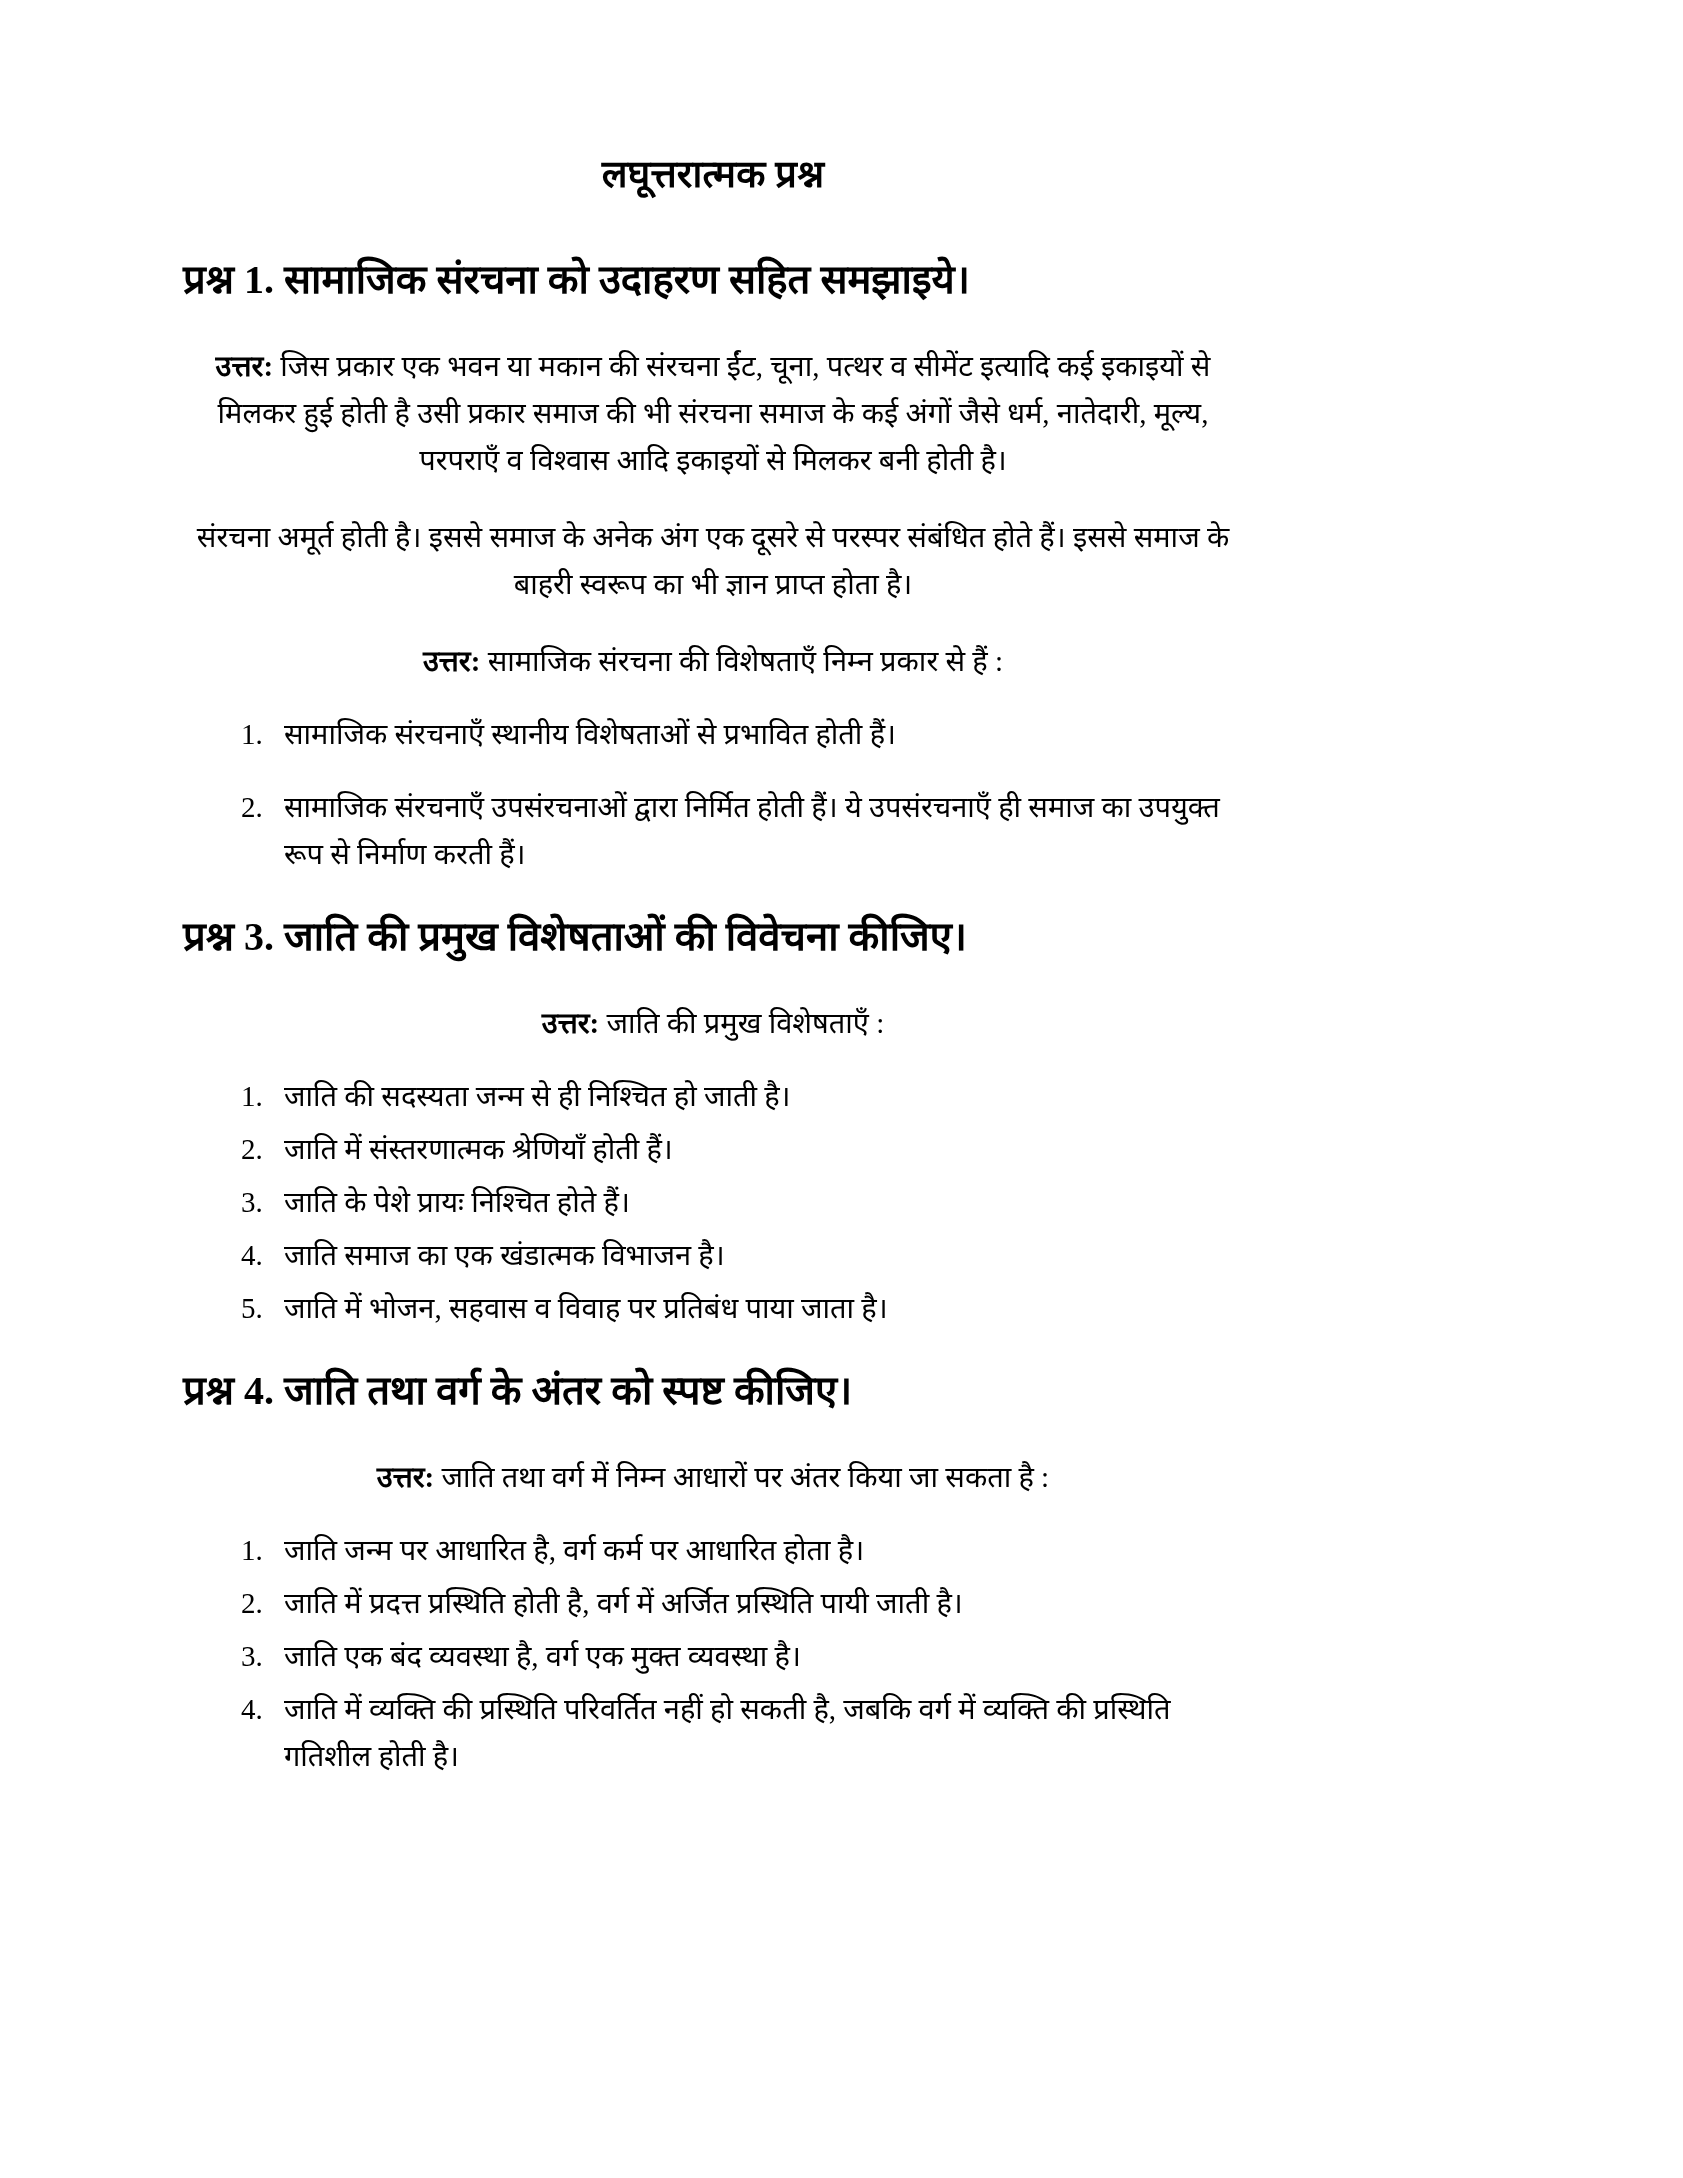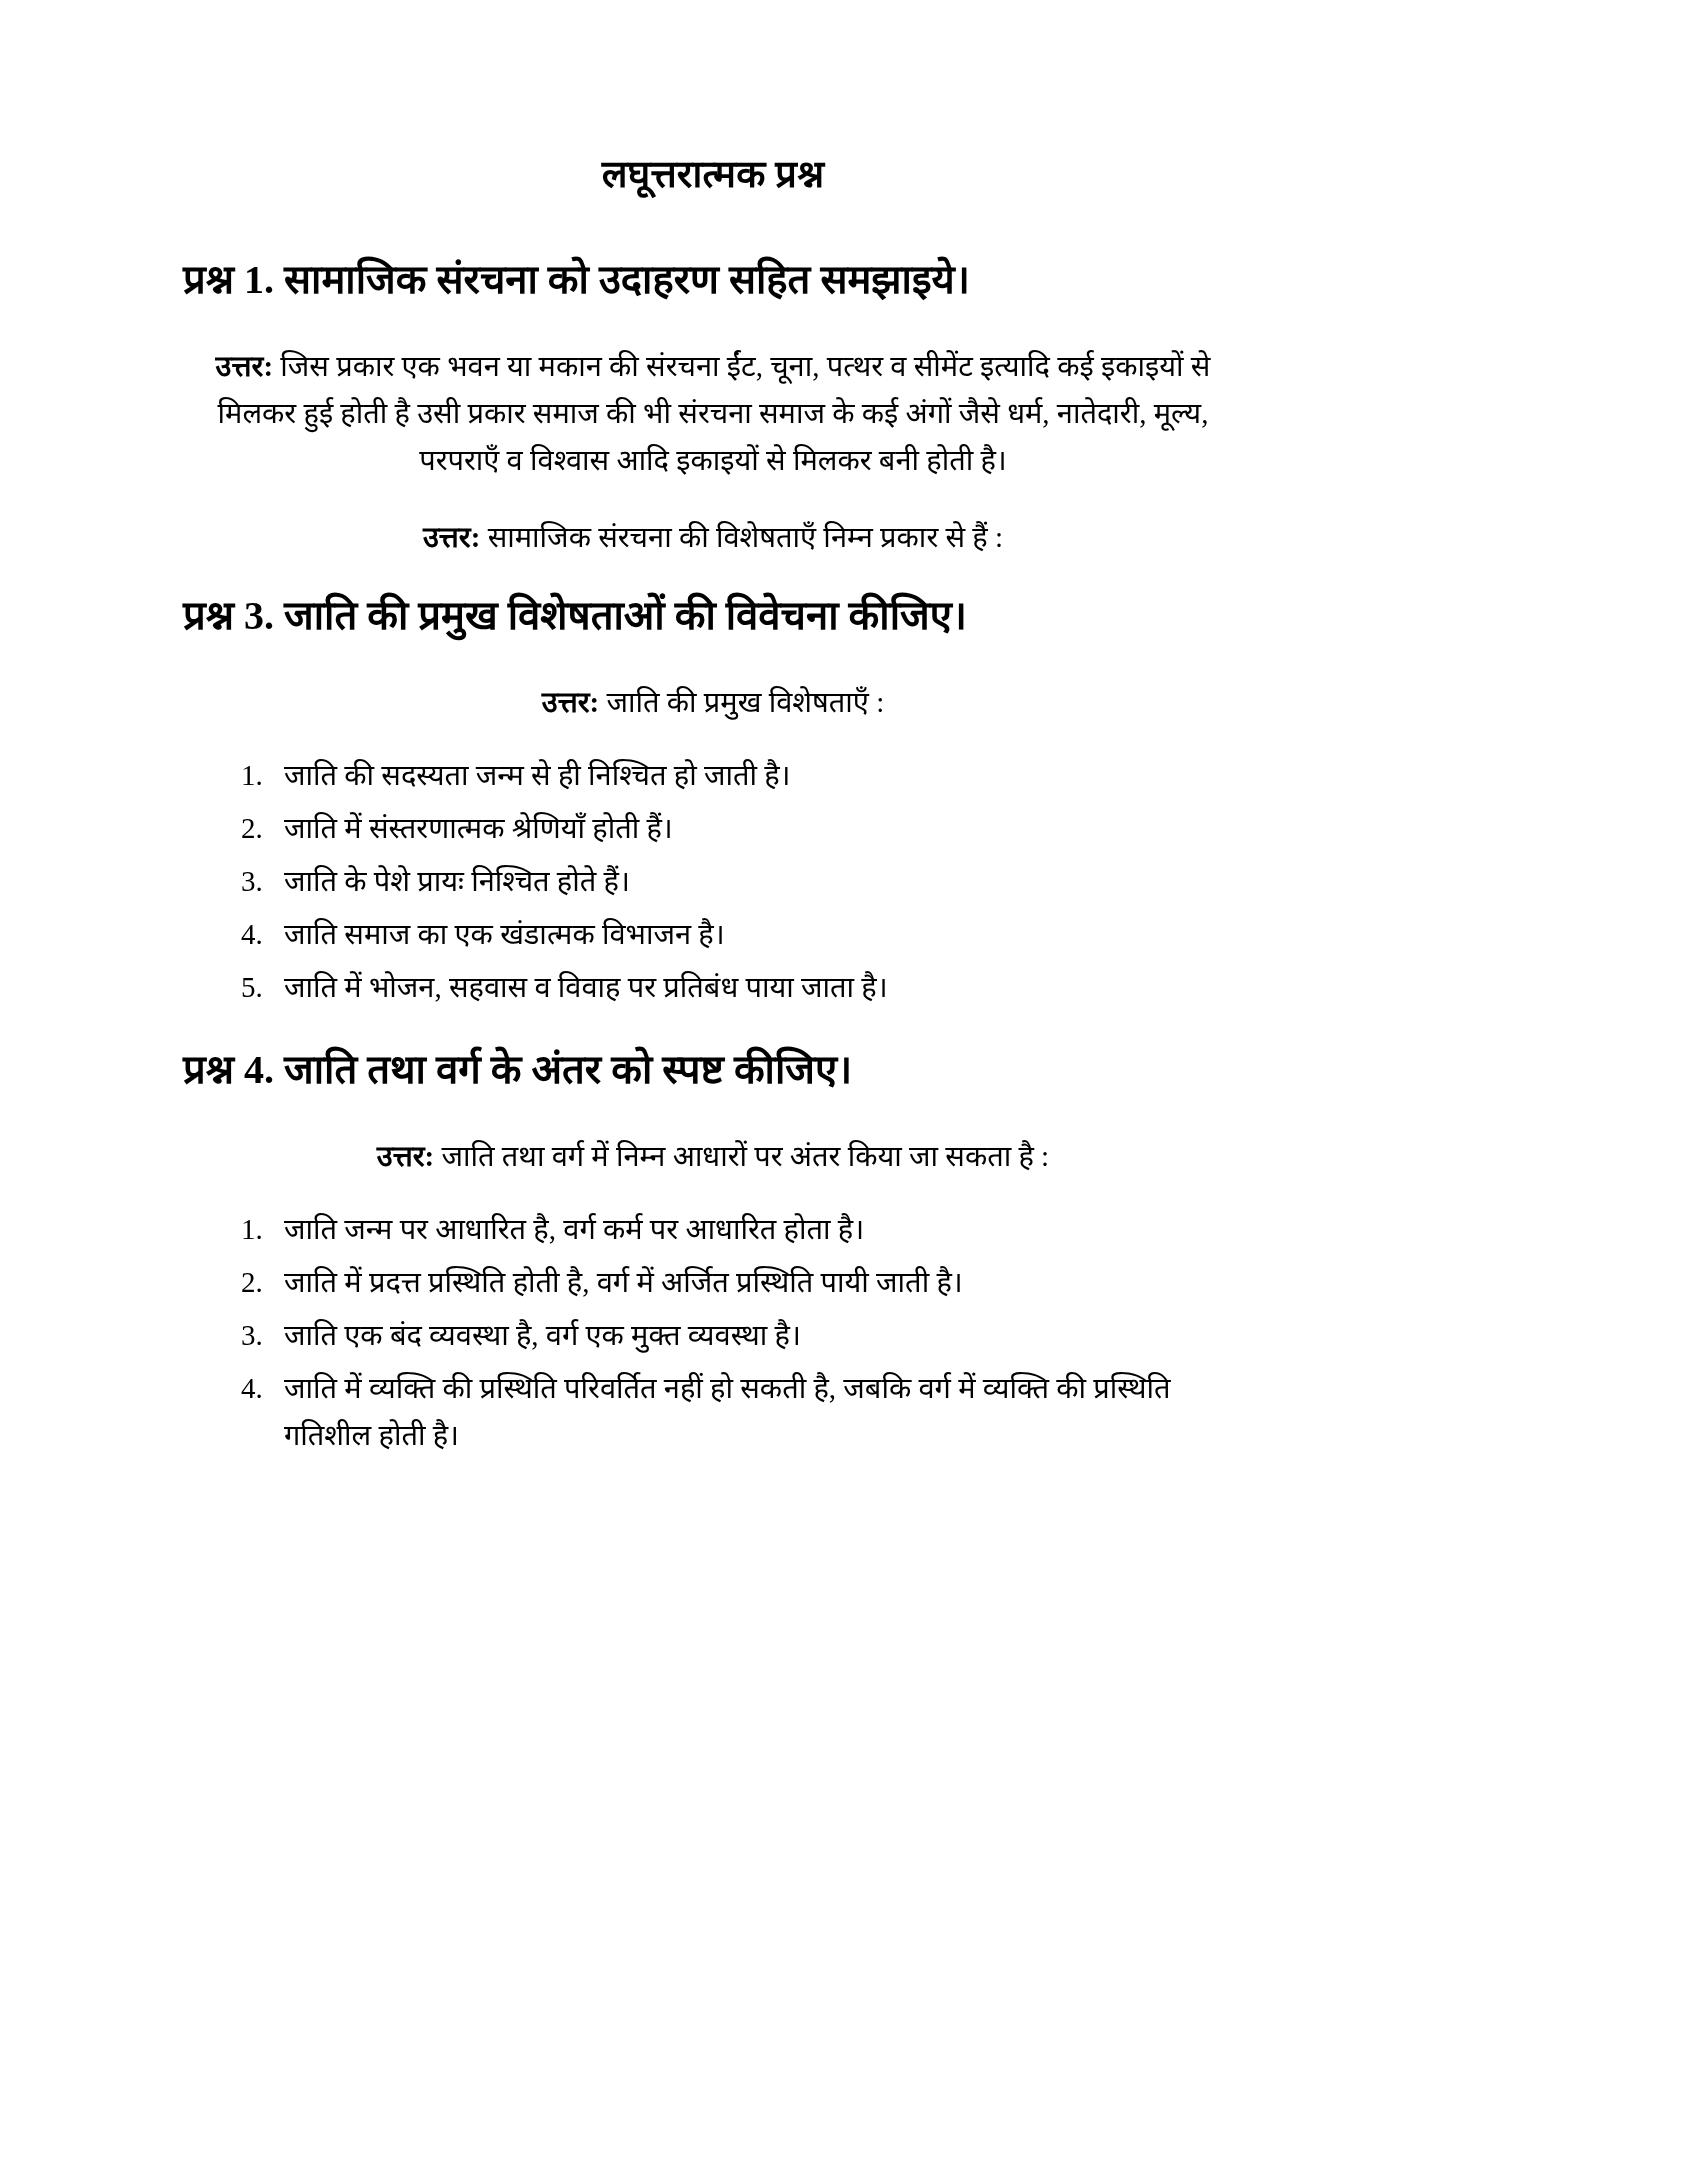--- a/index.html
+++ b/index.html
@@ -70,24 +70,29 @@
 </head>
 <body>
 
 <div class="page">
 
   <h1 class="doc-title">लघूत्तरात्मक प्रश्न</h1>
 
   <div class="section">
     <p class="question">प्रश्न 1. सामाजिक संरचना को उदाहरण सहित समझाइये।</p>
     <p class="answer-para"><span class="lead">उत्तर:</span><span> जिस प्रकार एक भवन या मकान की संरचना ईंट, चूना, पत्थर व सीमेंट इत्यादि कई इकाइयों से मिलकर हुई होती है उसी प्रकार समाज की भी संरचना समाज के कई अंगों जैसे धर्म, नातेदारी, मूल्य, परपराएँ व विश्वास आदि इकाइयों से मिलकर बनी होती है।</span></p>
+    <p class="answer-para">संरचना अमूर्त होती है। इससे समाज के अनेक अंग एक दूसरे से परस्पर संबंधित होते हैं। इससे समाज के बाहरी स्वरूप का भी ज्ञान प्राप्त होता है।</p>
   </div>
 
   <div class="section">
     <p class="answer-para tight"><span class="lead">उत्तर:</span><span> सामाजिक संरचना की विशेषताएँ निम्न प्रकार से हैं :</span></p>
+    <ol class="answer-list spaced">
+      <li>सामाजिक संरचनाएँ स्थानीय विशेषताओं से प्रभावित होती हैं।</li>
+      <li>सामाजिक संरचनाएँ उपसंरचनाओं द्वारा निर्मित होती हैं। ये उपसंरचनाएँ ही समाज का उपयुक्त रूप से निर्माण करती हैं।</li>
+    </ol>
   </div>
 
   <div class="section">
     <p class="question">प्रश्न 3. जाति की प्रमुख विशेषताओं की विवेचना कीजिए।</p>
     <p class="answer-para tight"><span class="lead">उत्तर:</span><span> जाति की प्रमुख विशेषताएँ :</span></p>
     <ol class="answer-list">
       <li>जाति की सदस्यता जन्म से ही निश्चित हो जाती है।</li>
       <li>जाति में संस्तरणात्मक श्रेणियाँ होती हैं।</li>
       <li>जाति के पेशे प्रायः निश्चित होते हैं।</li>
       <li>जाति समाज का एक खंडात्मक विभाजन है।</li>

